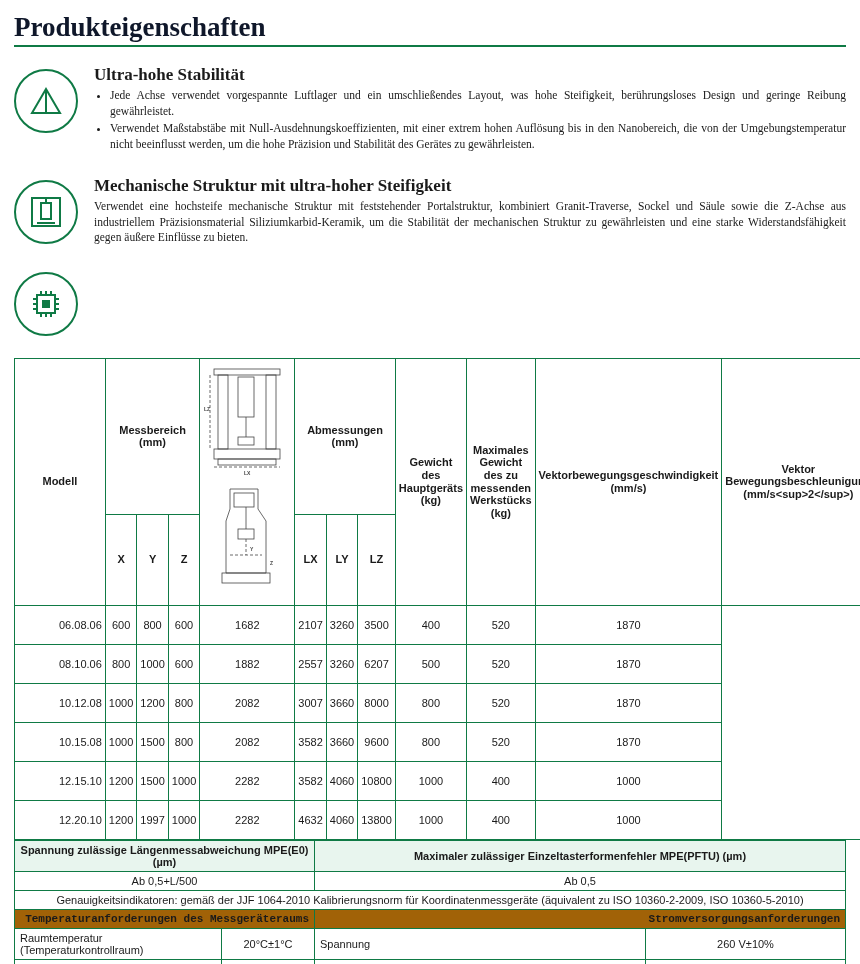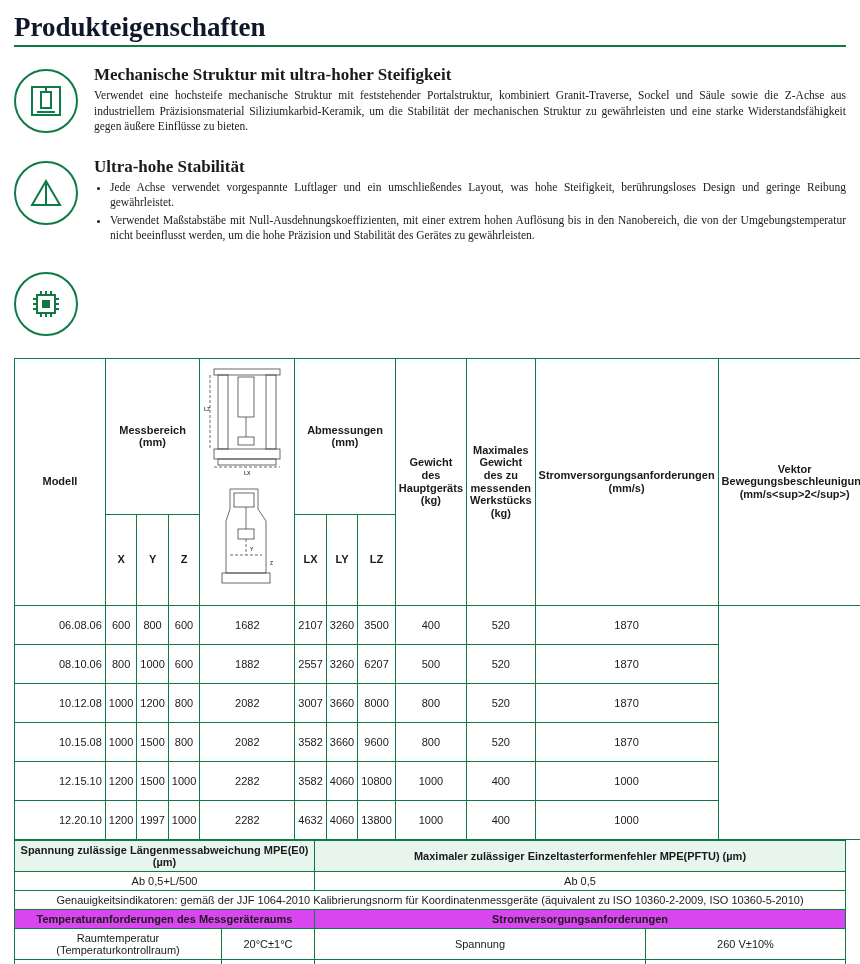--- a/index.html
+++ b/index.html
@@ -72,62 +72,62 @@
     font-size:11px;
     border:1px solid #0f7a45;
     border-top:none;
   }
   .lower td, .lower th{
     border:1px solid #0f7a45;
     padding:3px 5px;
     vertical-align:middle;
   }
   .lower .hdr{ background:#e8f5ee; font-weight:bold; text-align:center; }
-  .lower .hdr-left{ background:#d946ef; font-weight:bold; text-align:center; }
+  .lower .hdr-left{ background:#a16207; font-weight:bold; text-align:right;font-family:Liberation Mono, monospace; }
   .lower .ctr{ text-align:center; }
-  .lower .lft{ text-align:center; }
+  .lower .lft{ text-align:left; }
 </style>
 </head>
 <body>
 
 <div class="page">
 
   <h1 class="title">Produkteigenschaften</h1>
   <div class="title-rule"></div>
 
   <div class="features">
+
+    <div class="feature">
+      <div class="feat-icon">
+        <svg width="34" height="34" viewBox="0 0 34 34">
+          <polygon points="17,5 31,29 3,29" fill="none" stroke="#0f7a45" stroke-width="2"></polygon>
+          <line x1="17" y1="5" x2="17" y2="29" stroke="#0f7a45" stroke-width="2"></line>
+        </svg>
+      </div>
+      <div class="feat-body">
+        <p class="feat-title">Ultra-hohe Stabilität</p>
+        <ul class="feat-list">
+          <li>Jede Achse verwendet vorgespannte Luftlager und ein umschließendes Layout, was hohe Steifigkeit, berührungsloses Design und geringe Reibung gewährleistet.</li>
+          <li>Verwendet Maßstabstäbe mit Null-Ausdehnungskoeffizienten, mit einer extrem hohen Auflösung bis in den Nanobereich, die von der Umgebungstemperatur nicht beeinflusst werden, um die hohe Präzision und Stabilität des Gerätes zu gewährleisten.</li>
+        </ul>
+      </div>
+    </div>
 
     <div class="feature">
       <div class="feat-icon">
         <svg width="34" height="34" viewBox="0 0 34 34">
           <rect x="3" y="3" width="28" height="28" fill="none" stroke="#0f7a45" stroke-width="2"></rect>
           <rect x="12" y="8" width="10" height="16" fill="none" stroke="#0f7a45" stroke-width="2"></rect>
           <line x1="17" y1="3" x2="17" y2="8" stroke="#0f7a45" stroke-width="2"></line>
           <line x1="8" y1="28" x2="26" y2="28" stroke="#0f7a45" stroke-width="2"></line>
         </svg>
       </div>
       <div class="feat-body">
         <p class="feat-title">Mechanische Struktur mit ultra-hoher Steifigkeit</p>
         <p class="feat-text">Verwendet eine hochsteife mechanische Struktur mit feststehender Portalstruktur, kombiniert Granit-Traverse, Sockel und Säule sowie die Z-Achse aus industriellem Präzisionsmaterial Siliziumkarbid-Keramik, um die Stabilität der mechanischen Struktur zu gewährleisten und eine starke Widerstandsfähigkeit gegen äußere Einflüsse zu bieten.</p>
-      </div>
-    </div>
-
-    <div class="feature">
-      <div class="feat-icon">
-        <svg width="34" height="34" viewBox="0 0 34 34">
-          <polygon points="17,5 31,29 3,29" fill="none" stroke="#0f7a45" stroke-width="2"></polygon>
-          <line x1="17" y1="5" x2="17" y2="29" stroke="#0f7a45" stroke-width="2"></line>
-        </svg>
-      </div>
-      <div class="feat-body">
-        <p class="feat-title">Ultra-hohe Stabilität</p>
-        <ul class="feat-list">
-          <li>Jede Achse verwendet vorgespannte Luftlager und ein umschließendes Layout, was hohe Steifigkeit, berührungsloses Design und geringe Reibung gewährleistet.</li>
-          <li>Verwendet Maßstabstäbe mit Null-Ausdehnungskoeffizienten, mit einer extrem hohen Auflösung bis in den Nanobereich, die von der Umgebungstemperatur nicht beeinflusst werden, um die hohe Präzision und Stabilität des Gerätes zu gewährleisten.</li>
-        </ul>
       </div>
     </div>
 
     <div class="feature">
       <div class="feat-icon">
         <svg width="34" height="34" viewBox="0 0 34 34">
           <rect x="8" y="8" width="18" height="18" fill="none" stroke="#0f7a45" stroke-width="2"></rect>
           <rect x="13" y="13" width="8" height="8" fill="#0f7a45"></rect>
           <line x1="12" y1="4" x2="12" y2="8" stroke="#0f7a45" stroke-width="2"></line>
           <line x1="17" y1="4" x2="17" y2="8" stroke="#0f7a45" stroke-width="2"></line>
@@ -179,21 +179,21 @@
               <text x="4" y="52">LZ</text>
               <text x="44" y="116">LX</text>
               <text x="50" y="192">Y</text>
               <text x="70" y="206">Z</text>
             </g>
           </svg>
         </th>
         <th colspan="3" style="width:108px">Abmessungen (mm)</th>
         <th rowspan="2" style="width:74px">Gewicht des Hauptgeräts (kg)</th>
         <th rowspan="2" style="width:76px">Maximales Gewicht des zu messenden Werkstücks (kg)</th>
-        <th rowspan="2" style="width:172px">Stromversorgungsanforderungen (mm/s)</th>
+        <th rowspan="2" style="width:172px">Vektorbewegungsgeschwindigkeit (mm/s)</th>
         <th rowspan="2" style="width:150px">Vektor Bewegungsbeschleunigung (mm/s&lt;sup&gt;2&lt;/sup&gt;)</th>
       </tr>
       <tr>
         <th style="width:36px">X</th>
         <th style="width:36px">Y</th>
         <th style="width:36px">Z</th>
         <th style="width:36px">LX</th>
         <th style="width:36px">LY</th>
         <th style="width:36px">LZ</th>
       </tr>

